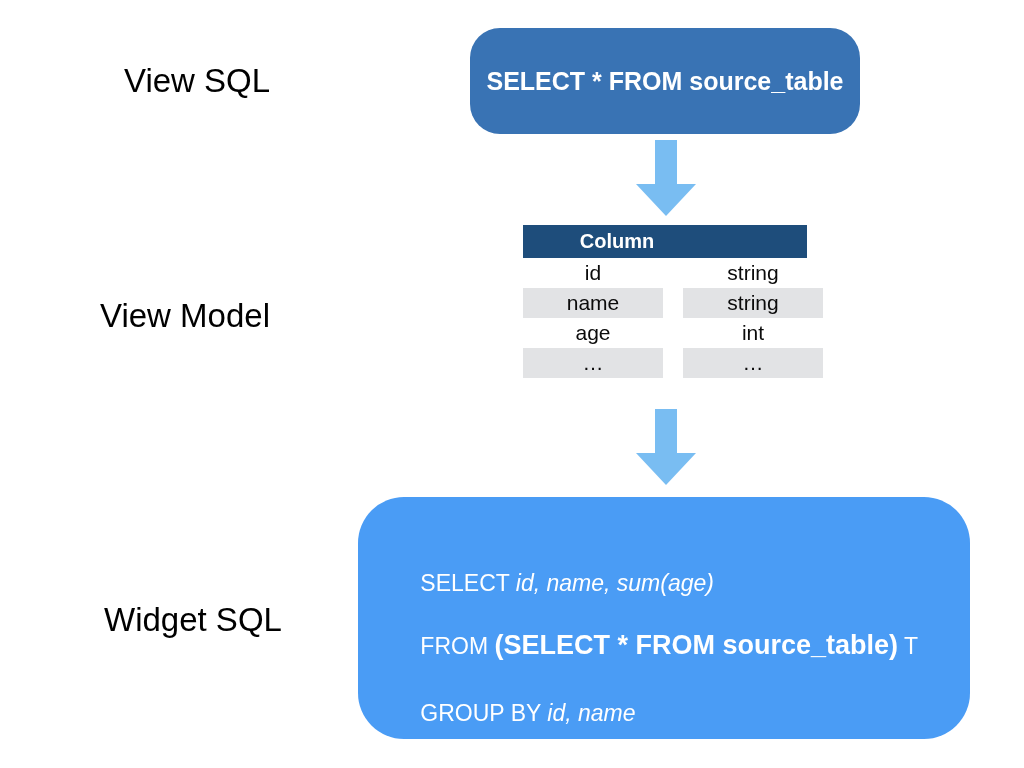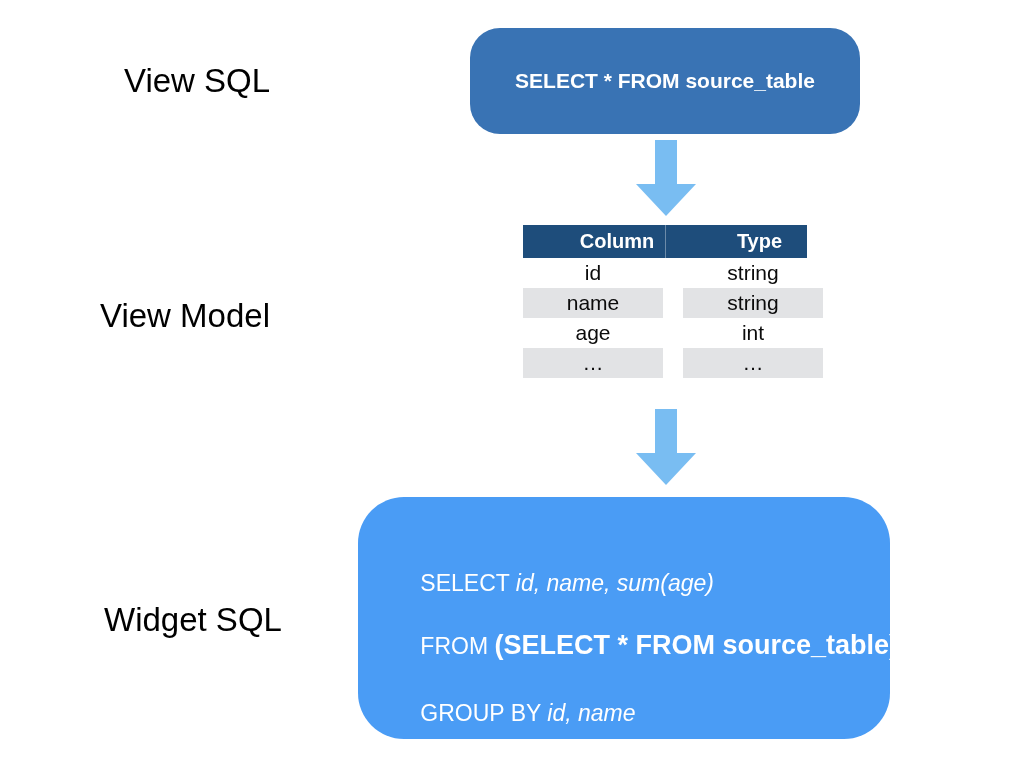--- a/index.html
+++ b/index.html
@@ -17,21 +17,21 @@
   .stage-label.view-model { left:100px; top:297px; }
   .stage-label.widget-sql { left:104px; top:601px; }
 
   
   .view-sql-box {
     position:absolute; left:470px; top:28px; width:390px; height:106px;
     background:#3973B4; border-radius:30px;
     display:flex; align-items:center; justify-content:center;
   }
   .view-sql-box span {
-    color:#fff; font-weight:bold; font-size:21px; white-space:nowrap;
+    color:#fff; font-weight:bold; font-size:25px; white-space:nowrap;
   }
 
   
   .arrow { position:absolute; width:60px; height:76px; }
   .arrow polygon { fill:#79BDF2; }
   .arrow.first  { left:636px; top:140px; }
   .arrow.second { left:636px; top:409px; }
 
   
   .vm-table { position:absolute; left:523px; top:225px; width:284px; }
@@ -46,21 +46,21 @@
   }
   .vm-cell {
     display:flex; align-items:center; justify-content:center;
     font-size:21px; color:#0b0b0b;
   }
   .row-gray .vm-cell { background:#E2E3E5;text-align:right; }
   .row-white .vm-cell { background:#ffffff; }
 
   
   .widget-sql-box {
-    position:absolute; left:358px; top:497px; width:532px; height:242px;
+    position:absolute; left:358px; top:497px; width:612px; height:242px;
     background:#4A9CF5; border-radius:46px; color:#fff;
   }
   .sql-line { position:absolute; left:24px; font-size:23px; white-space:pre; }
   .sql-line .kw { font-weight:normal; font-style:normal; }
   .sql-line .it { font-style:italic; }
   .sql-line .bd { font-weight:bold; font-size:27px;text-align:right; }
   .sql-line.l1 { top:46px; }
   .sql-line.l2 { top:106px; }
   .sql-line.l3 { top:176px; }
 </style>
@@ -77,21 +77,20 @@
 
   <svg class="arrow first" viewBox="0 0 60 76">
     <polygon points="19,0 41,0 41,44 60,44 30,76 0,44 19,44"></polygon>
   </svg>
 
   <div class="stage-label view-model">View Model</div>
 
   <div class="vm-table">
     <div class="vm-header">
       <div class="vm-hcell">Column</div>
-      <div class="vm-hcell second">Type</div>
     </div>
     <div class="vm-row row-white">
       <div class="vm-cell">id</div>
       <div class="vm-cell">string</div>
     </div>
     <div class="vm-row row-gray">
       <div class="vm-cell">name</div>
       <div class="vm-cell">string</div>
     </div>
     <div class="vm-row row-white">

